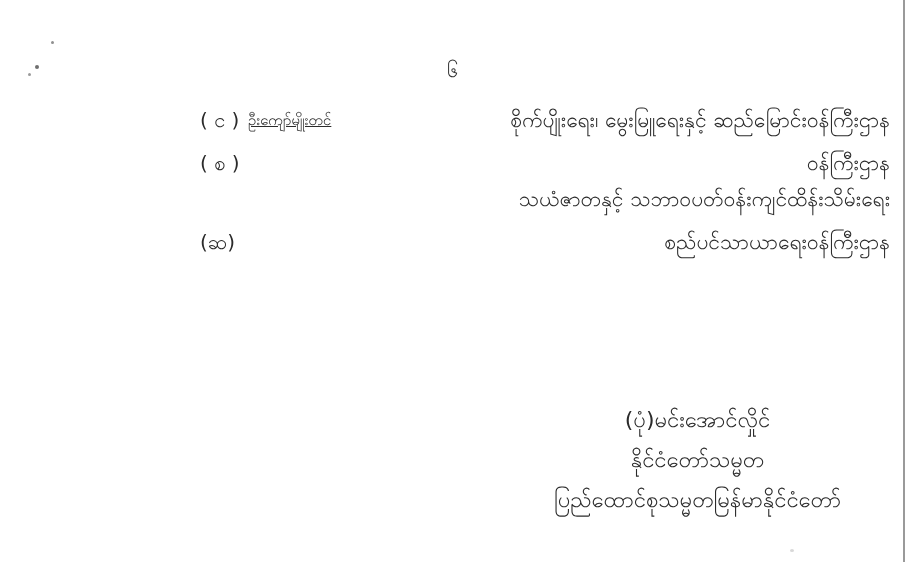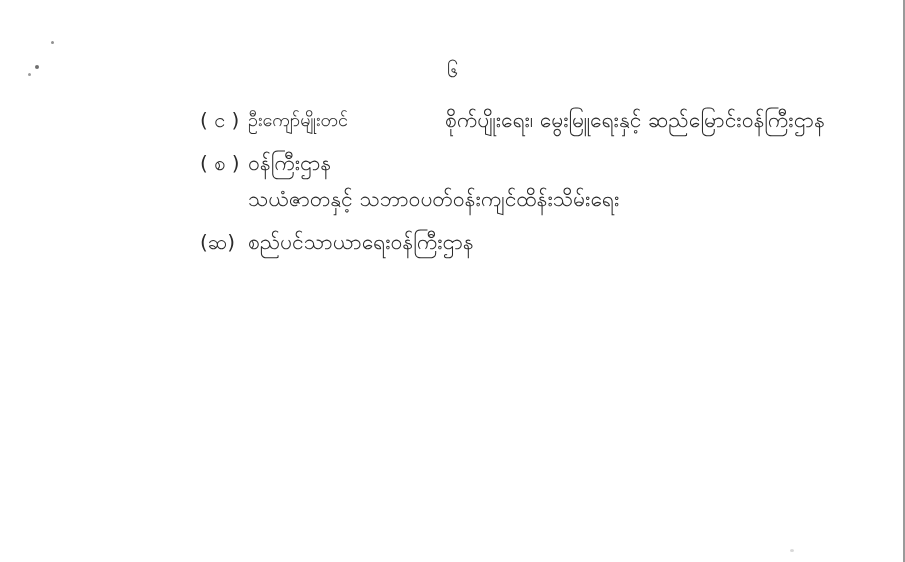--- a/index.html
+++ b/index.html
@@ -57,32 +57,34 @@
     margin-bottom: 7px;
   }
   .cell-label {
     flex: 0 0 48px;
     font-size: 20px;
     line-height: 36px;
     white-space: nowrap;
   }
   .cell-name {
     flex: 0 0 197px;
-    font-size: 18px;
+    font-size: 15px;
     line-height: 36px;
     white-space: nowrap;
+    text-decoration: underline;
   }
   .cell-ministry {
     flex: 1 1 auto;
     font-size: 21px;
     line-height: 36px;
   }
   .ministry-line {
     display: block;
     white-space: nowrap;
+    text-align: right;
   }
 
   .signature-block {
     position: absolute;
     left: 505px;
     top: 400px;
     width: 385px;
     text-align: center;
     font-size: 22px;
   }
@@ -124,14 +126,19 @@
 
     <div class="row">
       <span class="cell-label">(ဆ)</span>
       <span class="cell-ministry">
         <span class="ministry-line">စည်ပင်သာယာရေးဝန်ကြီးဌာန</span>
       </span>
     </div>
 
   </div>
 
+  <div class="signature-block">
+    <span class="signature-line">(ပုံ)မင်းအောင်လှိုင်</span>
+    <span class="signature-line">နိုင်ငံတော်သမ္မတ</span>
+    <span class="signature-line">ပြည်ထောင်စုသမ္မတမြန်မာနိုင်ငံတော်</span>
+  </div>
 
 </div>
 
 </body></html>

